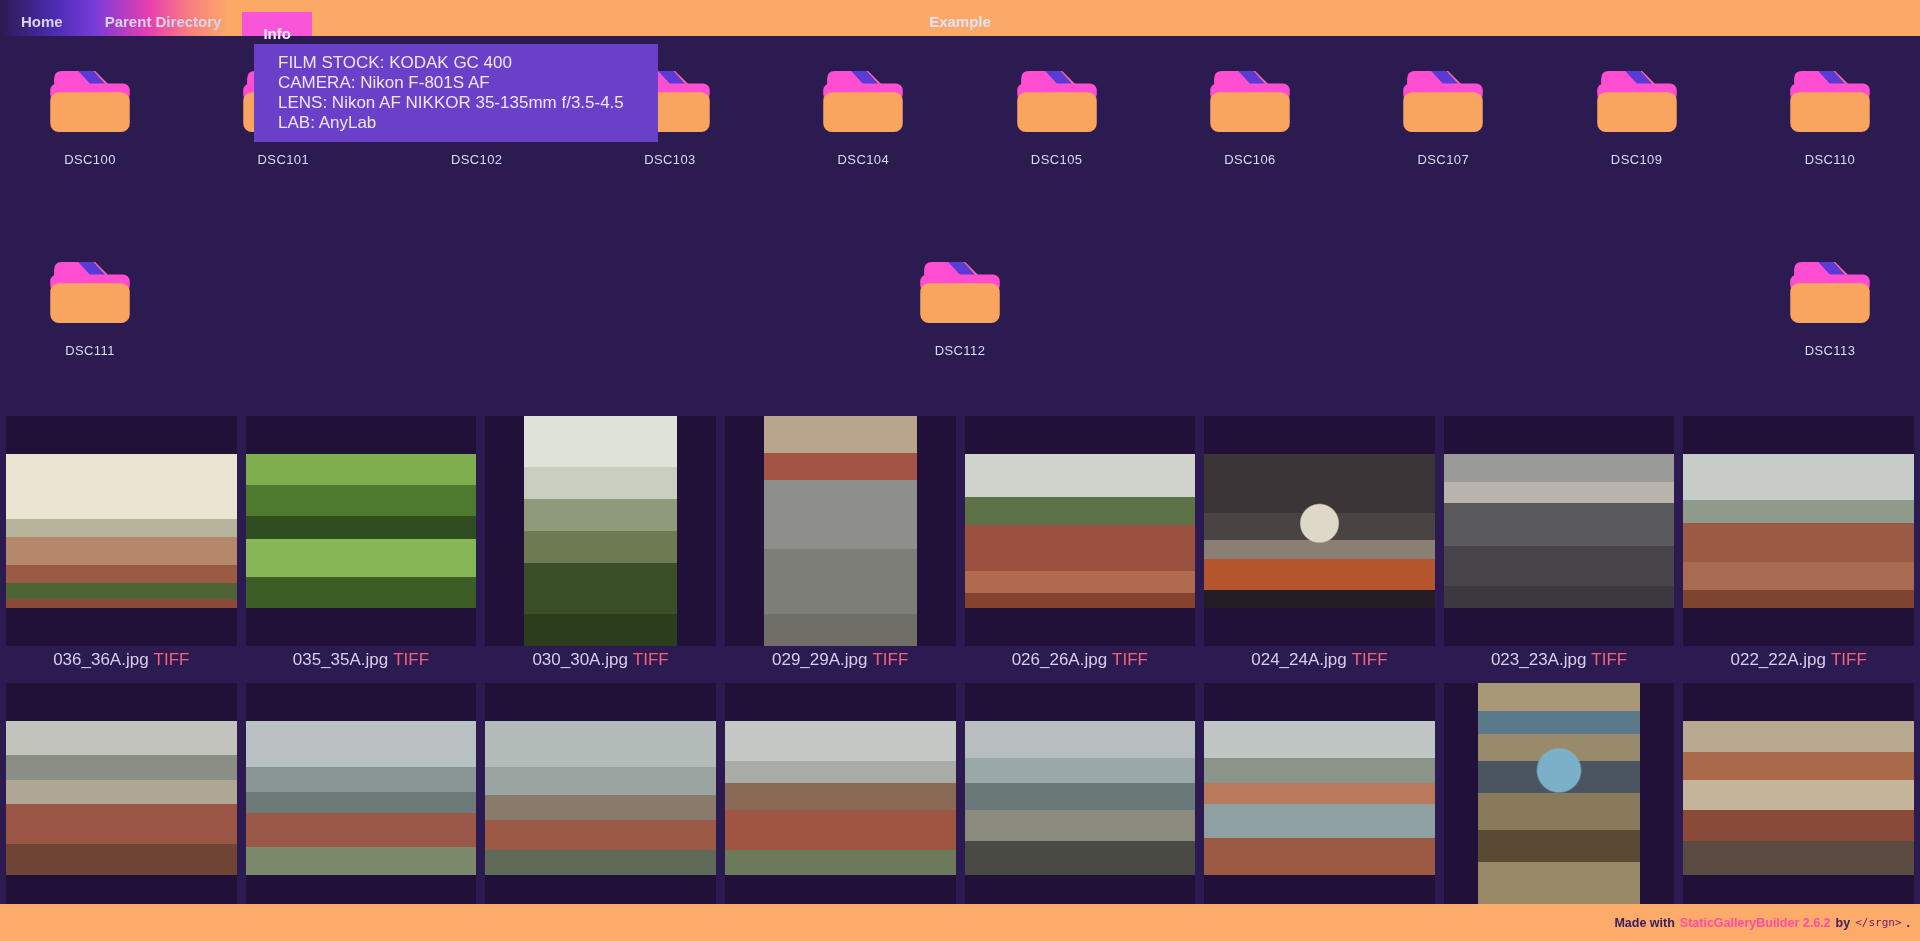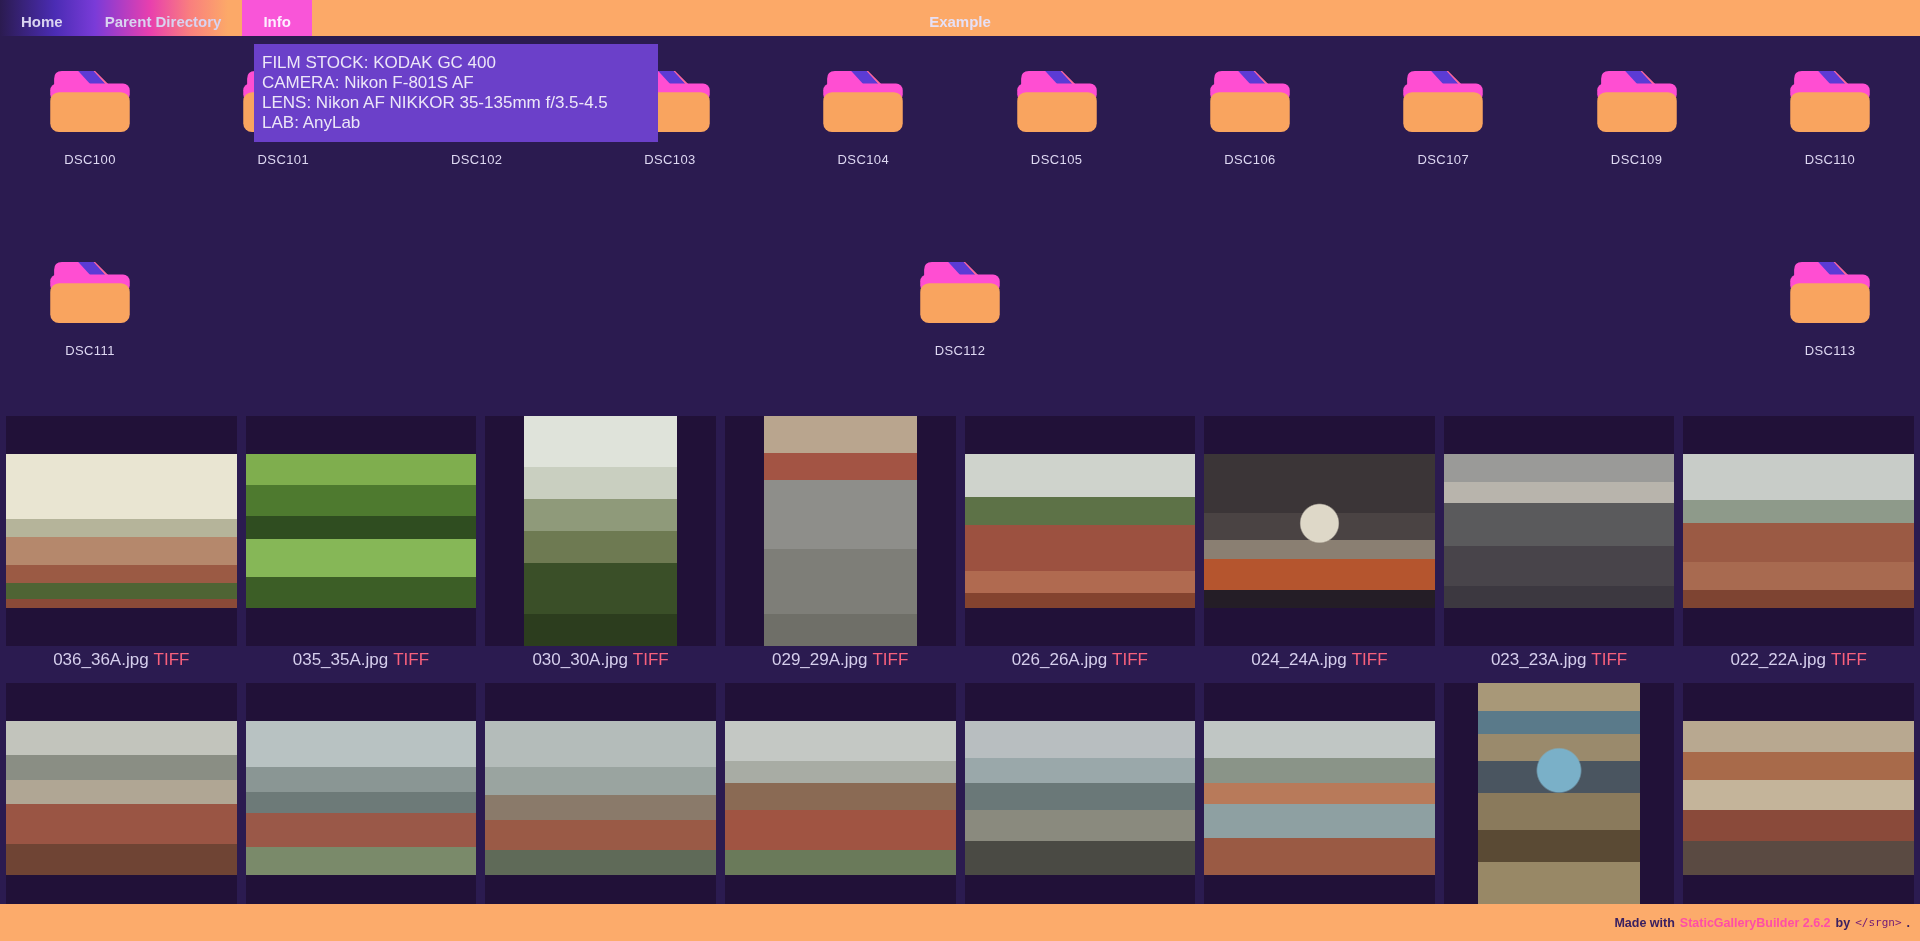--- a/index.html
+++ b/index.html
@@ -25,39 +25,39 @@
     display: block;
     line-height: 44px;
     padding: 0 21px;
     font-size: 15px;
     font-weight: bold;
     color: #d9d3f0;
     text-decoration: none;
     cursor: pointer;
     white-space: nowrap;
   }
-  .nav-item.active { background: #f955d8; color: #fdeeff; }
+  .nav-item.active { background: #f955d8; color: #fdeeff; margin-top: 12px; }
   .nav-title {
     position: absolute;
     left: 50%; top: 0;
     transform: translateX(-50%);
     line-height: 44px;
     font-size: 15px;
     font-weight: bold;
     color: #e6e0f6;
   }
 
   
   .info-popup {
     position: absolute;
     left: 254px; top: 44px;
     width: 404px;
     background: #6b40c9;
     color: #ece6f8;
-    padding: 9px 8px;
+    padding: 9px 24px;
     font-size: 17px;
     line-height: 20px;
     z-index: 5;
   }
   .info-popup div { white-space: nowrap; }
 
   
   .folders {
     display: flex;
     flex-wrap: wrap;

